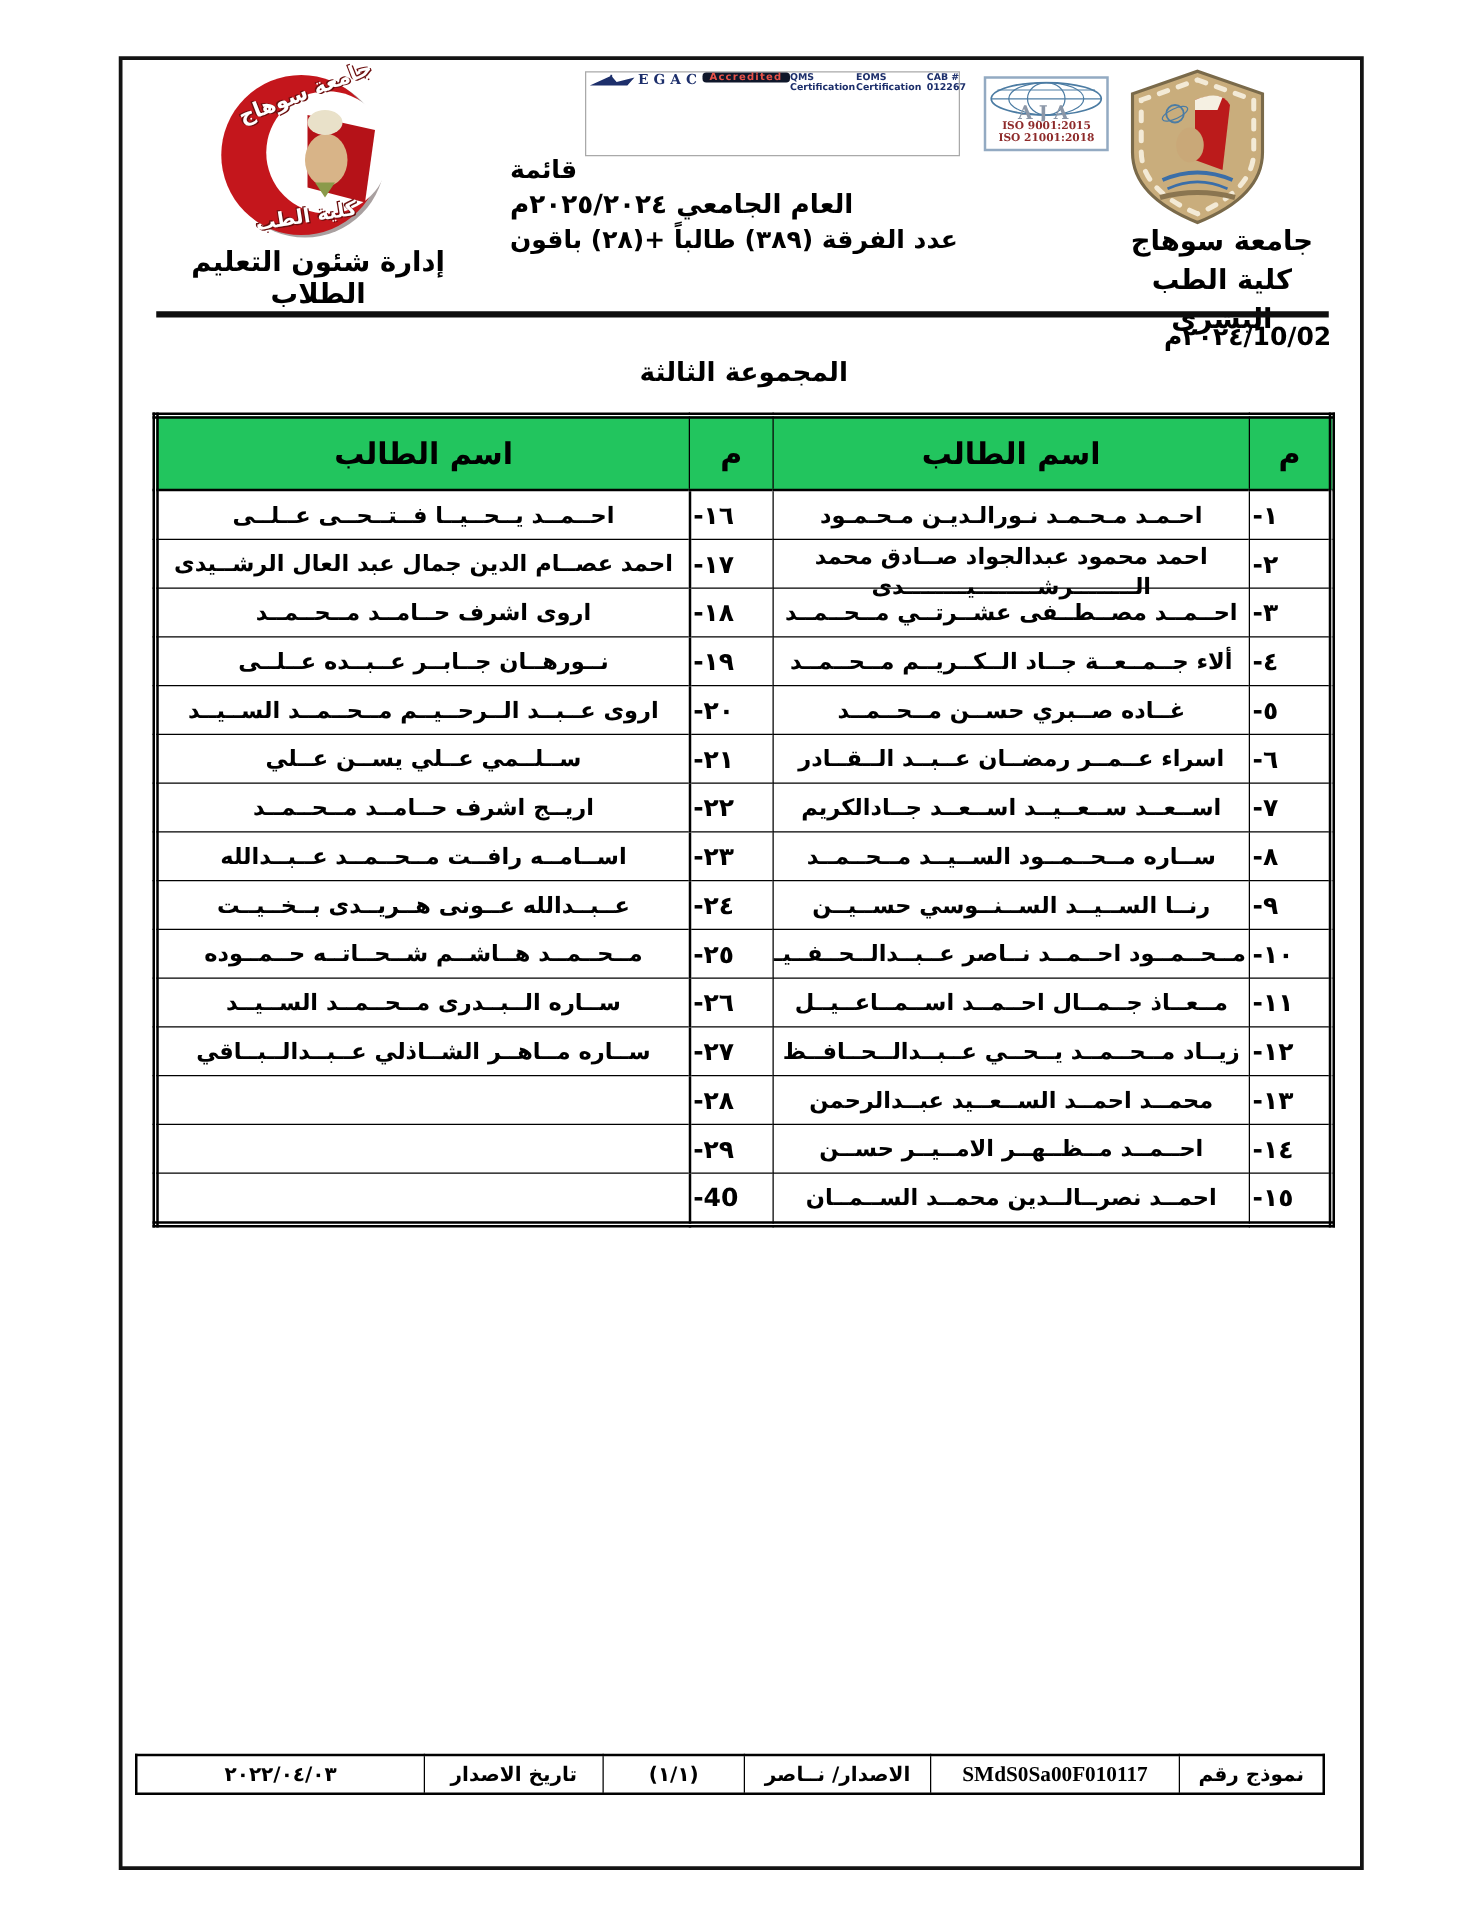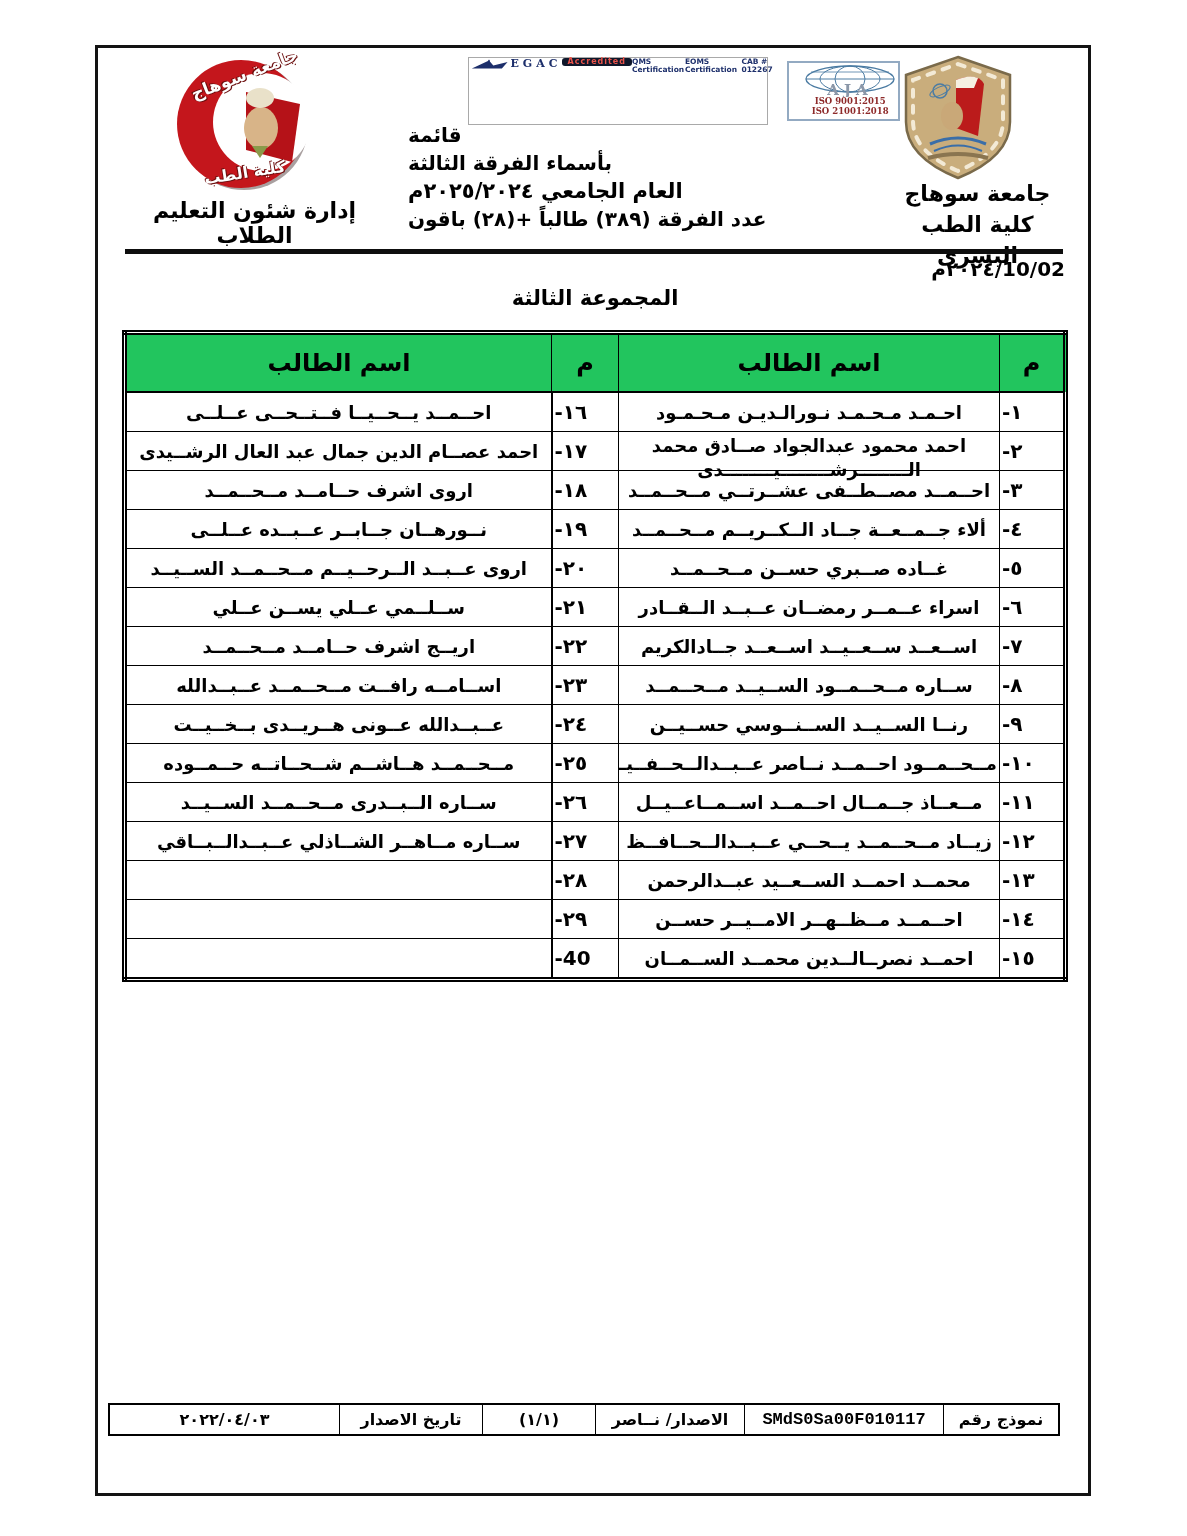--- a/index.html
+++ b/index.html
@@ -17,21 +17,21 @@
      font-size:22px;font-weight:bold;}
 
   
   .logo-strip{position:absolute;left:468px;top:57px;width:298px;height:66px;border:1px solid #a9a9a9;
      display:flex;background:#fff;}
   .egac{flex:1.15;display:flex;flex-direction:row;align-items:flex-start;justify-content:center;line-height:1.05;}
   .egac .egac-name{color:#1d2f6b;font-family:"DejaVu Serif",serif;font-weight:bold;font-size:11px;letter-spacing:4px;}
   .egac .egac-accr{background:#0f172a;color:#e8534a;font-weight:bold;font-size:8px;
      padding:0 6px;border-radius:3px;letter-spacing:1px;}
   .egac .egac-line{color:#1d2f6b;font-weight:bold;font-size:7.5px;}
-  .aja{flex:1;margin:3px;border:2px solid #93aac2;display:flex;flex-direction:column;align-items:center;justify-content:center;padding-left:13px;}
+  .aja{flex:1;margin:3px;border:2px solid #93aac2;display:flex;flex-direction:column;align-items:center;justify-content:center;}
   .aja .iso{color:#8e2a2a;font-weight:bold;font-size:8.5px;font-family:"DejaVu Serif",serif;line-height:1.15;}
   .head-center{position:absolute;left:408px;top:121px;width:392px;text-align:left;direction:rtl;}
   .head-center .hline{font-weight:bold;font-size:20px;line-height:28px;}
   .head-center .hline.big{font-size:21px;}
 
   
   .shield-wrap{position:absolute;left:898px;top:54px;width:120px;height:126px;}
   .uni-name{position:absolute;left:880px;top:178px;width:195px;text-align:center;
      font-weight:bold;font-size:22px;line-height:31px;}
 
@@ -54,21 +54,21 @@
   table.students col.c-num2{width:67px;} table.students col.c-name-l{width:427px;}
   table.students td.hdiv{border-left:2px solid #000;}
   .spill .l1{position:absolute;top:3px;left:0;right:0;text-align:center;}
   .spill .l2{position:absolute;top:27px;left:0;right:0;text-align:center;z-index:2;}
 
   
   table.footer{position:absolute;left:108px;top:1403px;width:952px;border-collapse:collapse;
      table-layout:fixed;border:2px solid #000;direction:rtl;}
   table.footer td{border:1px solid #000;height:27px;text-align:center;font-size:16px;font-weight:bold;
      vertical-align:middle;white-space:nowrap;}
-  table.footer td.code{font-family:Liberation Mono, monospace;font-size:17px;}
+  table.footer td.code{font-family:Liberation Serif, serif;font-size:17px;}
 </style>
 </head>
 <body>
 
 <div class="canvas">
   <div class="page-border"></div>
 
   <div class="crescent-wrap">
     <svg width="195" height="142" viewBox="0 0 195 142">
       <circle cx="96" cy="72" r="64" fill="#a9a0a0"></circle>
@@ -105,21 +105,20 @@
         <line x1="9" y1="7" x2="87" y2="7" stroke="#4c7ca3" stroke-width="0.8"></line>
         <text x="48" y="30" text-anchor="middle" font-family="DejaVu Serif, serif" font-weight="bold" font-size="15" letter-spacing="5" fill="#8b97a8">AJA</text>
       </svg>
       <div class="iso">ISO 9001:2015</div>
       <div class="iso">ISO 21001:2018</div>
     </div>
   </div>
 
   <div class="head-center">
     <div class="hline">قائمة</div>
-    <div class="hline">بأسماء الفرقة الثالثة</div>
     <div class="hline big">العام الجامعي ٢٠٢٥/٢٠٢٤م</div>
     <div class="hline">عدد الفرقة (٣٨٩) طالباً +(٢٨) باقون</div>
   </div>
 
   <div class="shield-wrap">
     <svg width="120" height="126" viewBox="0 0 120 126">
       <path d="M60,3 L112,21 L112,68 Q112,103 60,124 Q8,103 8,68 L8,21 Z" fill="#c9ad7c" stroke="#7a6a4a" stroke-width="2.5"></path>
       <path d="M60,10 L105,26 L105,67 Q105,98 60,117 Q15,98 15,67 L15,26 Z" fill="none" stroke="#f3ead6" stroke-width="4" stroke-dasharray="7 9" stroke-linecap="round"></path>
       <circle cx="42" cy="37" r="7" fill="none" stroke="#4c7ca3" stroke-width="1.5"></circle>
       <ellipse cx="42" cy="37" rx="11" ry="4" fill="none" stroke="#4c7ca3" stroke-width="1" transform="rotate(-25 42 37)"></ellipse>

